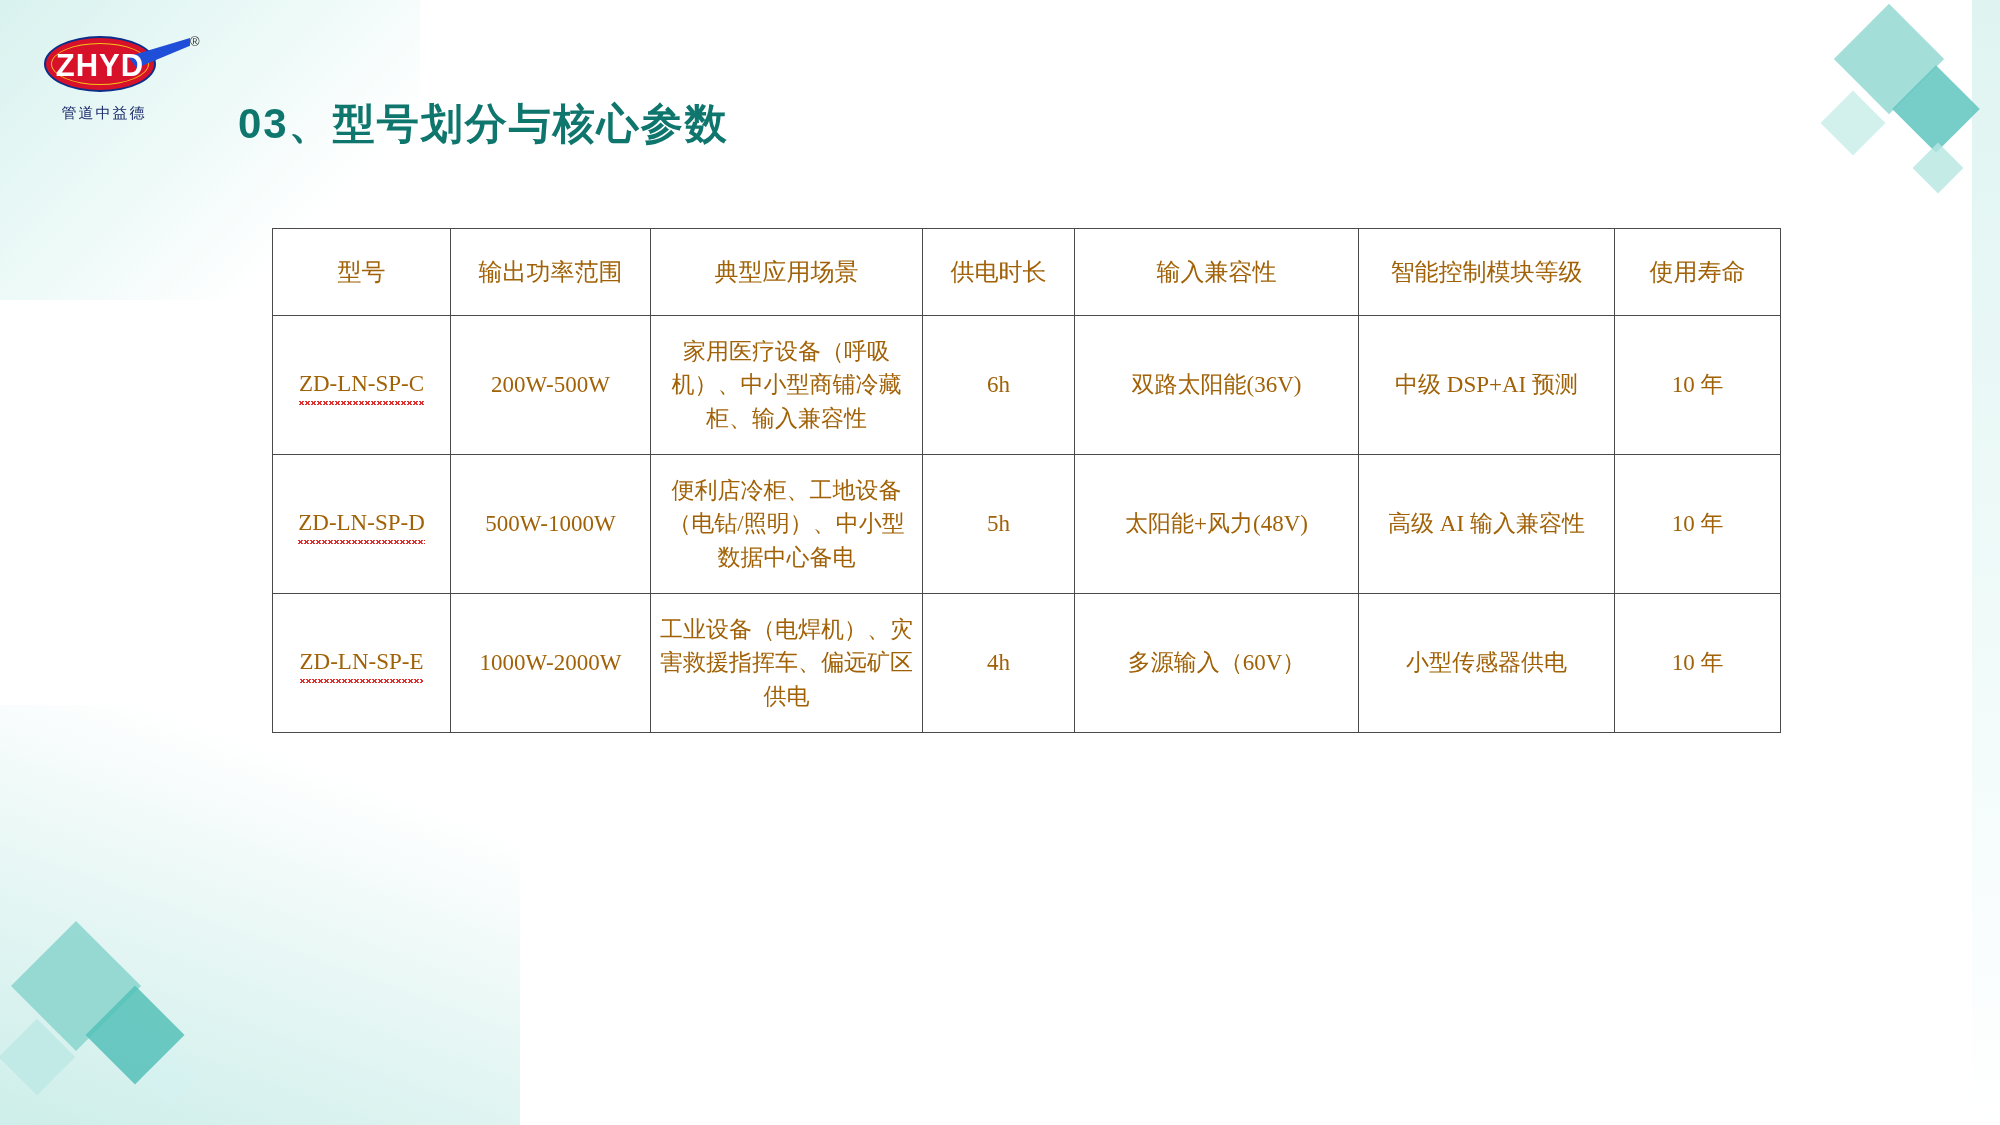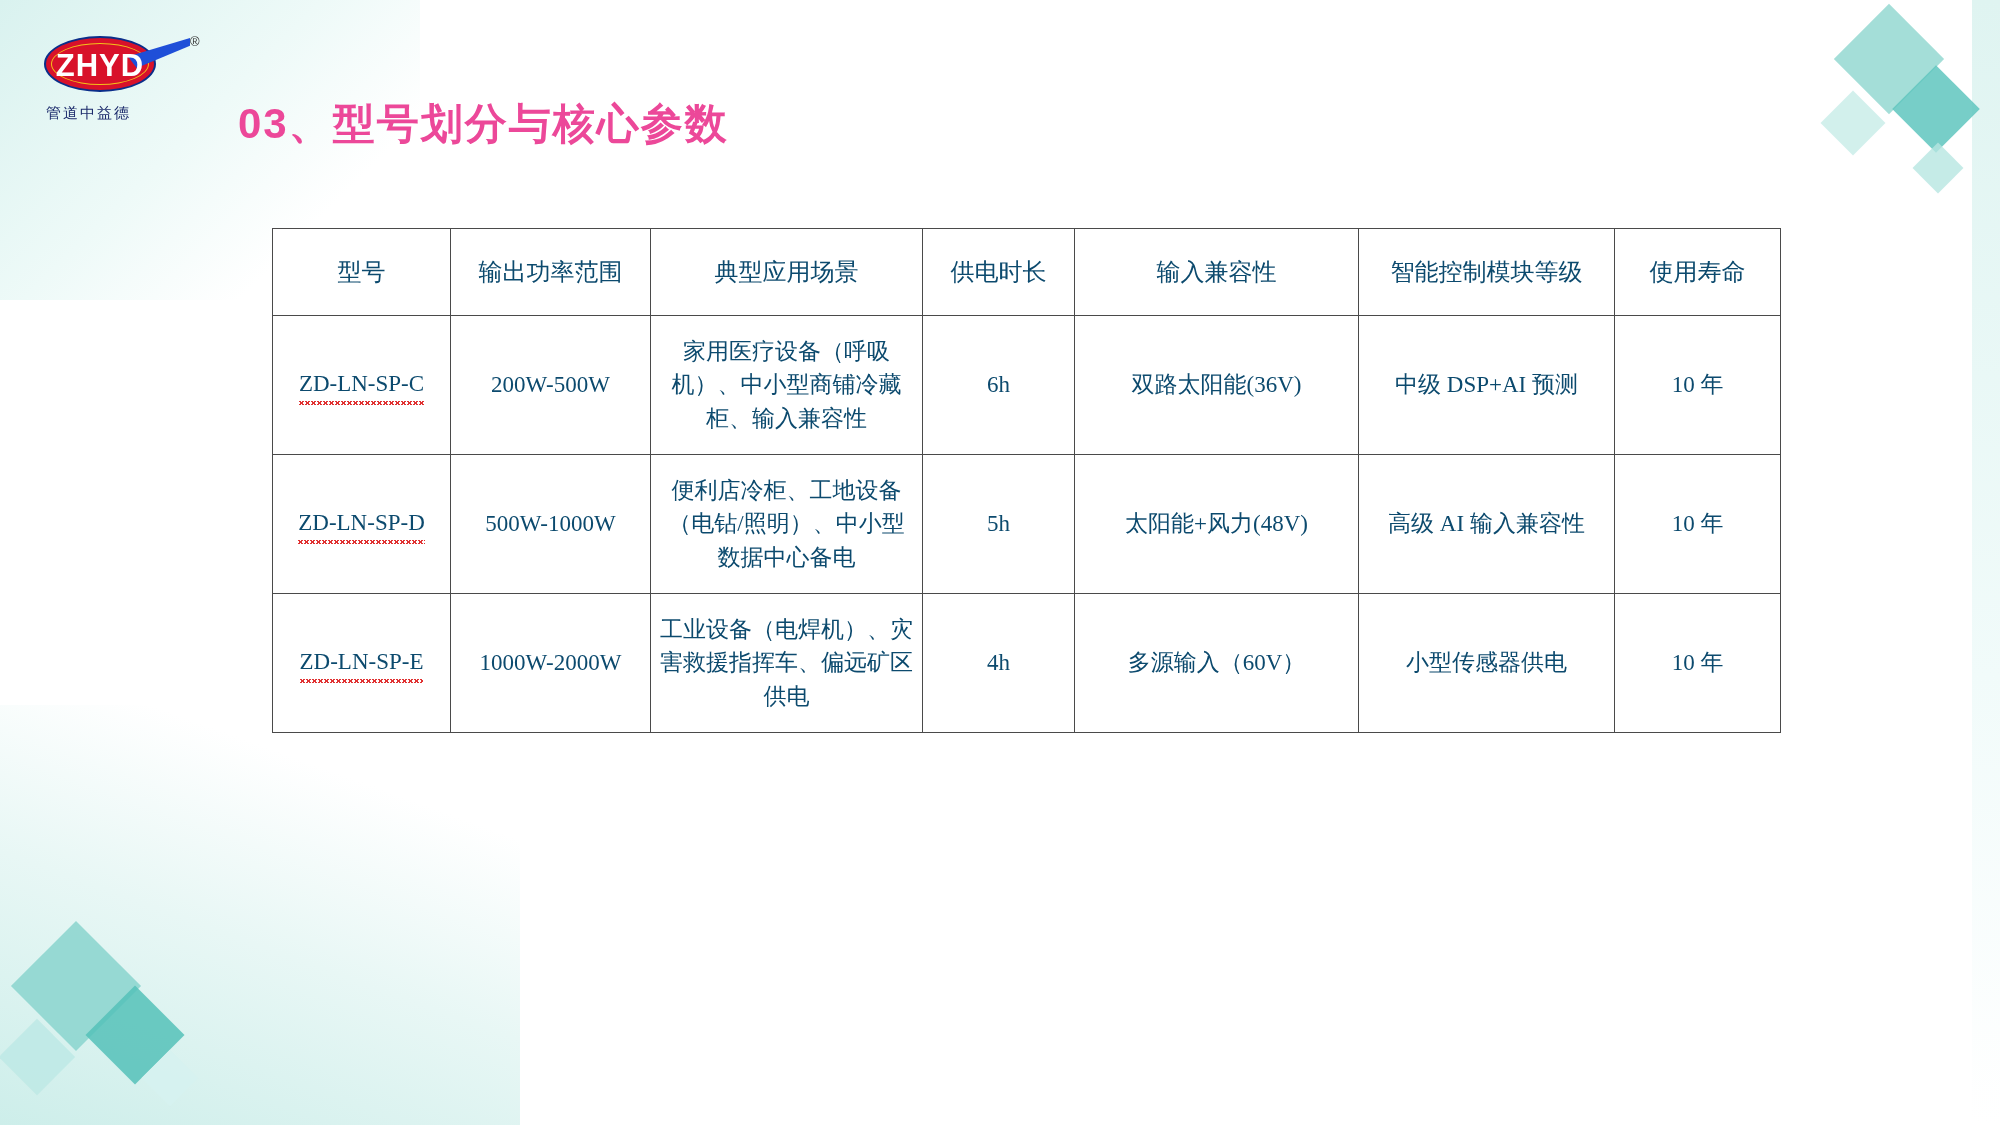--- a/index.html
+++ b/index.html
@@ -105,34 +105,34 @@
   .logo-reg {
     position: absolute;
     left: 150px; top: 2px;
     font-size: 13px;
     color: #333;
   }
   .logo-sub {
     position: absolute;
     left: 6px; top: 72px;
     width: 116px;
-    text-align: left;
+    text-align: center;
     font-size: 15px;
     color: #1b2a6b;
     letter-spacing: 2px;
     font-family: "Liberation Sans", sans-serif;
   }
 
   
   .page-title {
     position: absolute;
     left: 238px; top: 96px;
     font-size: 42px;
     font-weight: bold;
-    color: #ec4899;
+    color: #0f766e;
     letter-spacing: 2px;
     white-space: nowrap;
     font-family: "Liberation Sans", sans-serif;
   }
 
   
   .table-wrap {
     position: absolute;
     left: 272px;
     top: 228px;
@@ -141,21 +141,21 @@
   table.spec {
     border-collapse: collapse;
     width: 100%;
     background: #ffffff;
     table-layout: fixed;
   }
   table.spec th, table.spec td {
     border: 1px solid #4a4a4a;
     text-align: center;
     vertical-align: middle;
-    color: #0c4a6e;
+    color: #a16207;
     font-family: "Liberation Serif", serif;
     font-size: 23px;
     line-height: 1.45;
     padding: 10px 8px;
   }
   table.spec th {
     font-weight: normal;
     font-size: 24px;
     height: 66px;
   }

